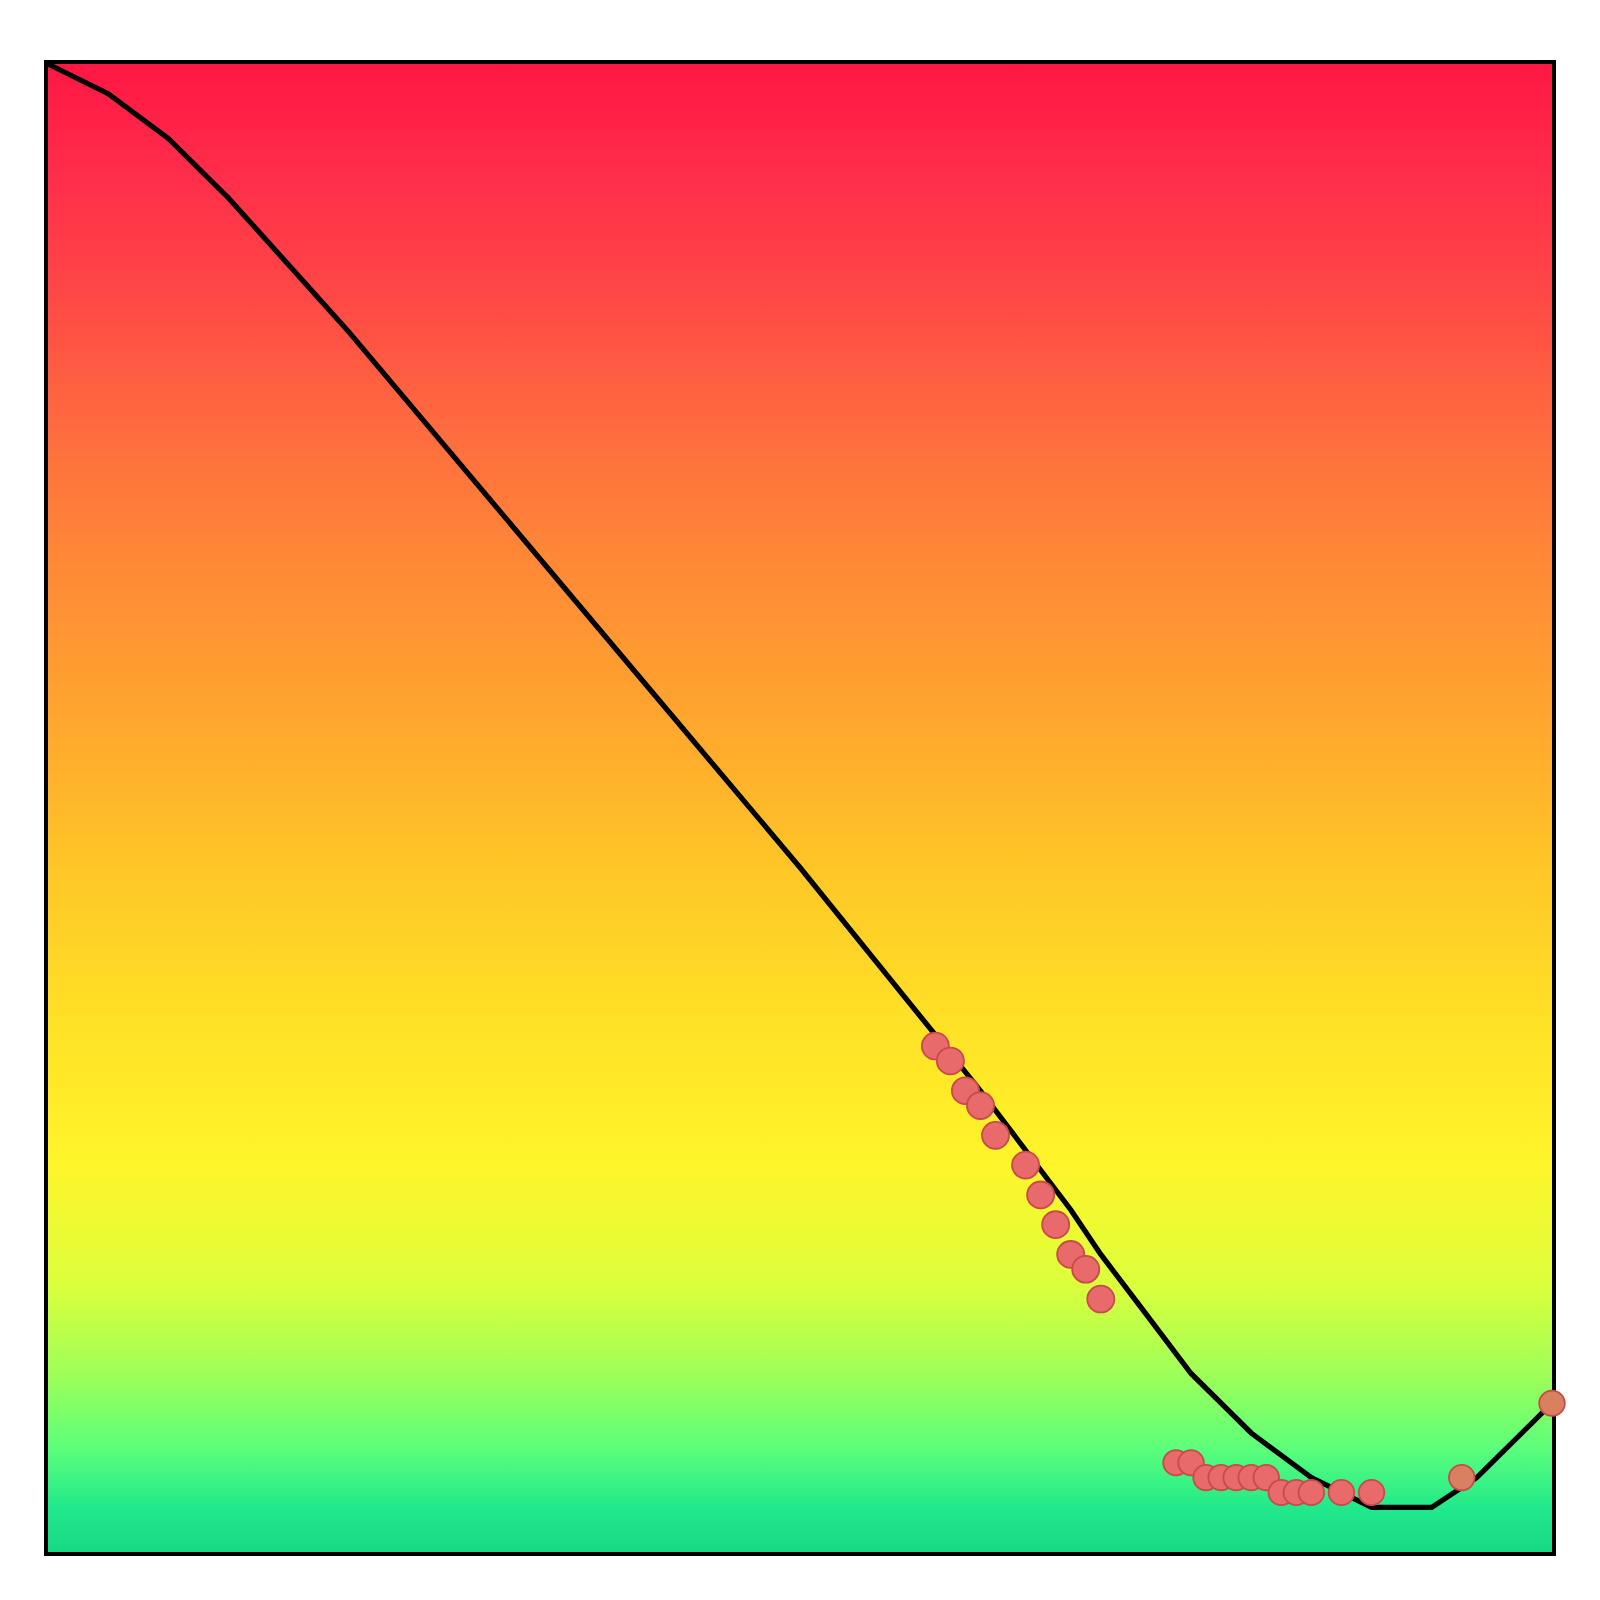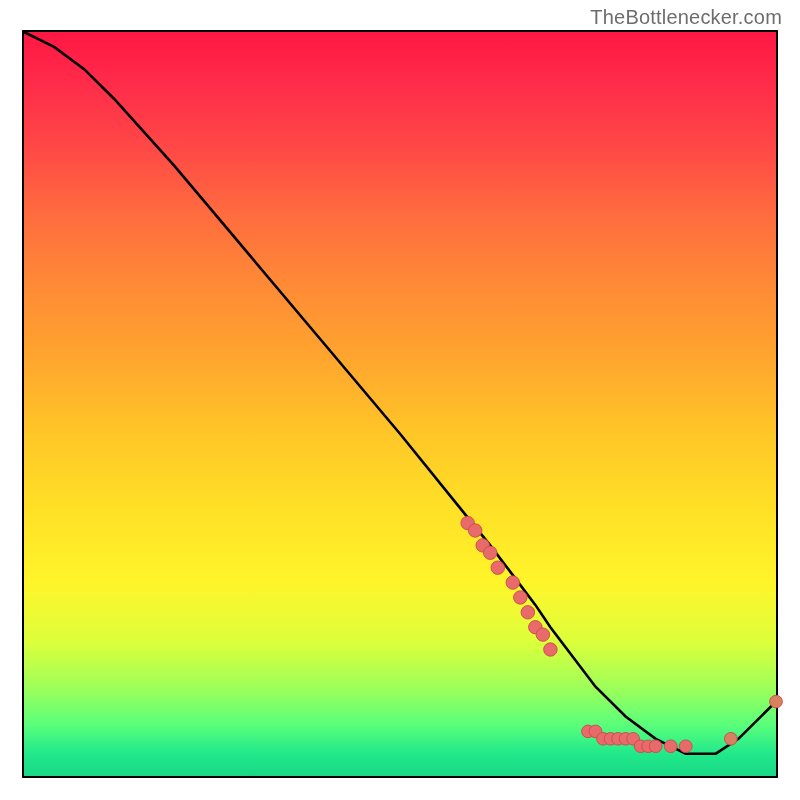--- a/index.html
+++ b/index.html
@@ -58,21 +58,20 @@
     inset: 0;
     width: 100%;
     height: 100%;
     overflow: visible;
   }
 </style>
 </head>
 <body>
 
 <div class="chart-wrap">
-  <div class="source-label">TheBottlenecker.com</div>
 
   <div class="plot-area">
     <div class="gradient-bg"></div>
     <svg class="curve" viewBox="0 0 100 100" preserveAspectRatio="none">
       <path id="main-curve" fill="none" stroke-width="0.35" d="M0.00 0.00 L4.00 2.00 L8.00 5.00 L12.00 9.00 L20.00 18.00 L30.00 30.00 L40.00 42.00 L50.00 54.00 L58.00 64.00 L62.00 69.00 L65.00 73.00 L68.00 77.00 L70.00 80.00 L73.00 84.00 L76.00 88.00 L80.00 92.00 L84.00 95.00 L88.00 97.00 L92.00 97.00 L95.00 95.00 L100.00 90.00" stroke="#000000"></path>
       <g id="markers-a">
           <circle cx="59" cy="66" r="0.9" fill="#e96a6a" stroke="#c84a4a" stroke-width="0.12"></circle>
           <circle cx="60" cy="67" r="0.9" fill="#e96a6a" stroke="#c84a4a" stroke-width="0.12"></circle>
           <circle cx="61" cy="69" r="0.9" fill="#e96a6a" stroke="#c84a4a" stroke-width="0.12"></circle>
           <circle cx="62" cy="70" r="0.9" fill="#e96a6a" stroke="#c84a4a" stroke-width="0.12"></circle>

